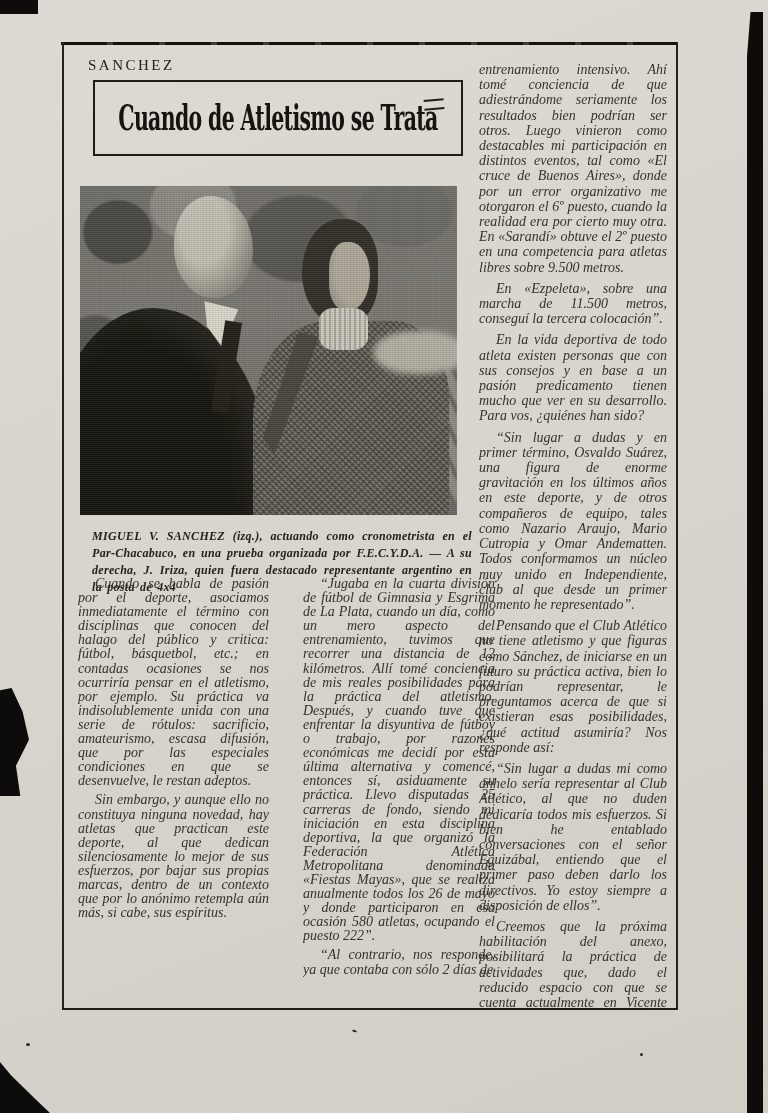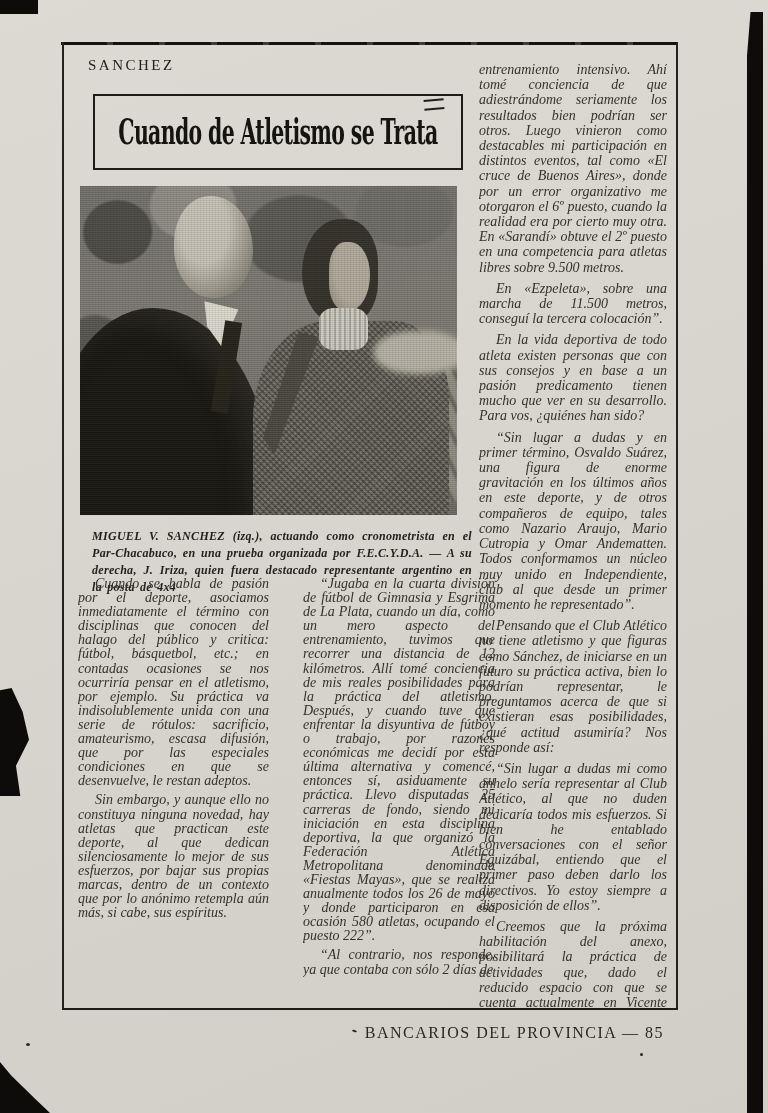--- a/index.html
+++ b/index.html
@@ -22,21 +22,21 @@
   
   .rule{position:absolute;background:#191813;}
   .frame-top{left:61px;top:42px;width:616px;height:3px;
         background:repeating-linear-gradient(90deg,#14130e 0 46px,#3e3c34 46px 52px);}
   .frame-left{left:62px;top:42px;width:2px;height:968px;background:#23221c;}
   .frame-right{left:676px;top:42px;width:2px;height:968px;background:#23221c;}
   .frame-bottom{left:62px;top:1008px;width:616px;height:2px;background:#1c1b16;}
   
   .section-label{position:absolute;left:88px;top:57px;font-size:15px;letter-spacing:2.5px;
         color:#24231e;font-weight:500;}
-  .title-box{position:absolute;left:93px;top:94px;width:366px;height:72px;
+  .title-box{position:absolute;left:93px;top:80px;width:366px;height:72px;
         border:2px solid #1d1c17;display:flex;align-items:center;justify-content:center;}
   .title-text{font-family:"DejaVu Serif",serif;font-weight:700;font-size:31px;color:#15140f;
         white-space:nowrap;letter-spacing:-1px;transform:scaleX(0.66) scaleY(1.12);}
   .title-mark{position:absolute;left:424px;top:99px;width:20px;height:7px;
         border-top:2px solid #20201a;border-bottom:2px solid #20201a;transform:rotate(-5deg);}
   
   .photo{position:absolute;left:80px;top:186px;width:377px;height:329px;overflow:hidden;
     background:
       radial-gradient(60px 55px at 10% 14%, #4c4a45 0 55%, transparent 60%),
       radial-gradient(75px 60px at 30% 6%,  #8e8c85 0 55%, transparent 60%),
@@ -147,15 +147,14 @@
   <div class="col col-right">
     <p class="noindent">entrenamiento intensivo. Ahí tomé conciencia de que adiestrándome seriamente los resultados bien podrían ser otros. Luego vinieron como destacables mi participación en distintos eventos, tal como «El cruce de Buenos Aires», donde por un error organizativo me otorgaron el 6º puesto, cuando la realidad era por cierto muy otra. En «Sarandí» obtuve el 2º puesto en una competencia para atletas libres sobre 9.500 metros.</p>
     <p>En «Ezpeleta», sobre una marcha de 11.500 metros, conseguí la tercera colocación”.</p>
     <p>En la vida deportiva de todo atleta existen personas que con sus consejos y en base a un pasión predicamento tienen mucho que ver en su desarrollo. Para vos, ¿quiénes han sido?</p>
     <p>“Sin lugar a dudas y en primer término, Osvaldo Suárez, una figura de enorme gravitación en los últimos años en este deporte, y de otros compañeros de equipo, tales como Nazario Araujo, Mario Cutropia y Omar Andematten. Todos conformamos un núcleo muy unido en Independiente, club al que desde un primer momento he representado”.</p>
     <p>Pensando que el Club Atlético no tiene atletismo y que figuras como Sánchez, de iniciarse en un futuro su práctica activa, bien lo podrían representar, le preguntamos acerca de que si existieran esas posibilidades, ¿qué actitud asumiría? Nos responde así:</p>
     <p>“Sin lugar a dudas mi como anhelo sería representar al Club Atlético, al que no duden dedicaría todos mis esfuerzos. Si bien he entablado conversaciones con el señor Eguizábal, entiendo que el primer paso deben darlo los directivos. Yo estoy siempre a disposición de ellos”.</p>
     <p>Creemos que la próxima habilitación del anexo, posibilitará la práctica de actividades que, dado el reducido espacio con que se cuenta actualmente en Vicente López las tornan de imposible realización. Una vez conseguida esa imprescindible ampliación, los deportistas como Sánchez contarán con los medios idóneos para desenvolverse teniendo la entidad nuevos representantes en sus múltiples especialidades.</p>
   </div>
 
-  <div class="footer">BANCARIOS DEL PROVINCIA — 85</div>
 
 </div>
 
 </body></html>

